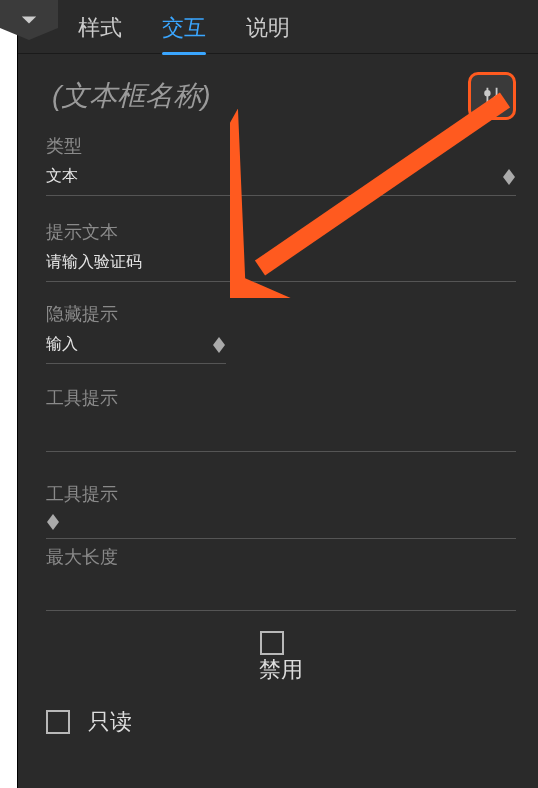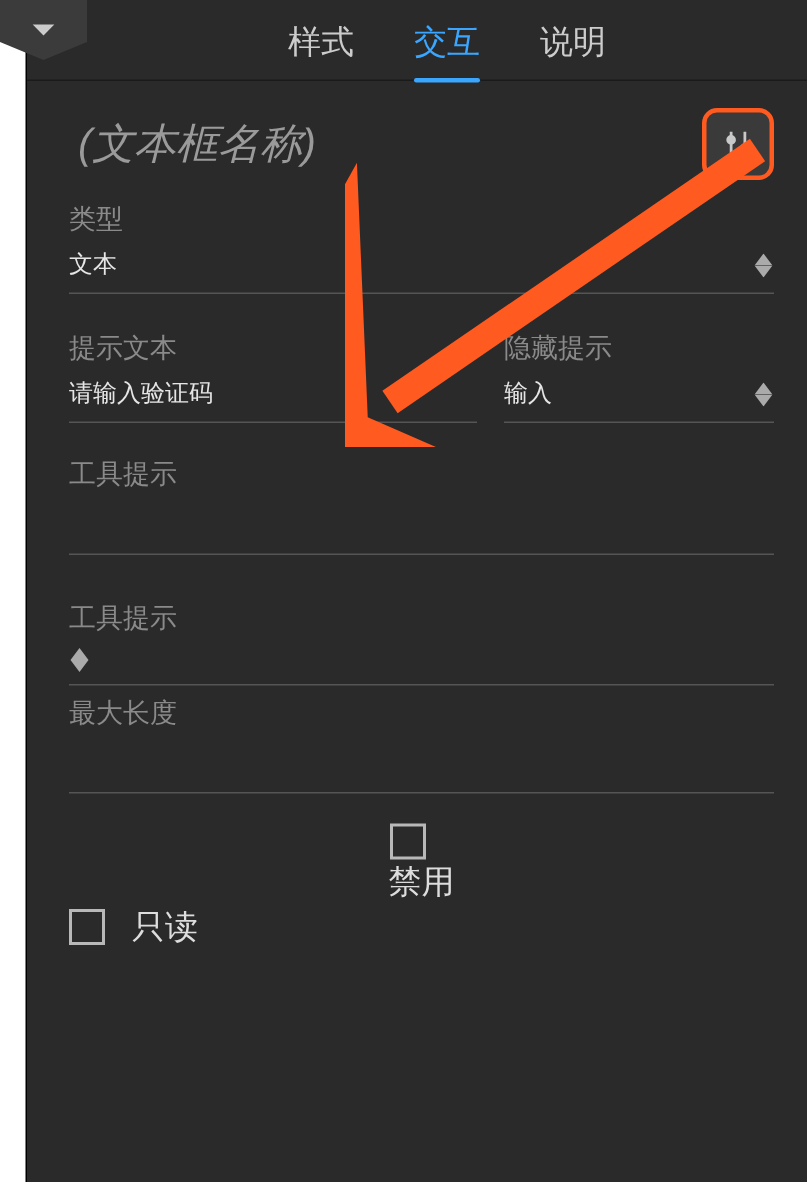--- a/index.html
+++ b/index.html
@@ -38,21 +38,21 @@
       z-index: 5;
       clip-path: polygon(0 0, 100% 0, 100% 70%, 50% 100%, 0 70%);
     }
     .top-corner svg { width: 18px; height: 12px; fill: #ccc; }
 
     .tabs {
       display: flex;
       border-bottom: 1px solid #1a1a1a;
       height: 54px;
       align-items: center;
-      justify-content: center;
+      justify-content: flex-start;
       padding-left: 40px;
     }
     .tab {
       font-size: 22px;
       color: #ccc;
       padding: 12px 20px 10px;
       cursor: pointer;
       position: relative;
     }
     .tab.active {
@@ -123,20 +123,21 @@
       flex-direction: column;
       align-items: center;
       line-height: 8px;
       color: #aaa;
     }
     .chevrons svg { width: 14px; height: 8px; fill: #aaa; }
 
     .checkbox-row {
       display: flex;
       align-items: center;
+      margin-top: 22px;
       color: #ddd;
       font-size: 22px;
       cursor: pointer;
     }
     .checkbox-row .box {
       width: 24px;
       height: 24px;
       border: 2px solid #b8b8b8;
       margin-right: 18px;
     }
@@ -189,21 +190,21 @@
       <span class="chevrons">
         <svg viewBox="0 0 14 8">
             <path d="M7 0l6 8H1z"></path>
           </svg>
         <svg viewBox="0 0 14 8">
             <path d="M7 8l6-8H1z"></path>
           </svg>
       </span>
     </div>
 
-    <div class="field-row" style="margin-top:22px;">
+    <div class="field-row" style="margin-top:22px;flex-direction:column;">
       <div class="field-col">
         <div class="field-label">提示文本</div>
         <div class="input-line">
           <span>请输入验证码</span>
         </div>
       </div>
       <div class="field-col" style="max-width:180px;">
         <div class="field-label">隐藏提示</div>
         <div class="input-line">
           <span>输入</span>

